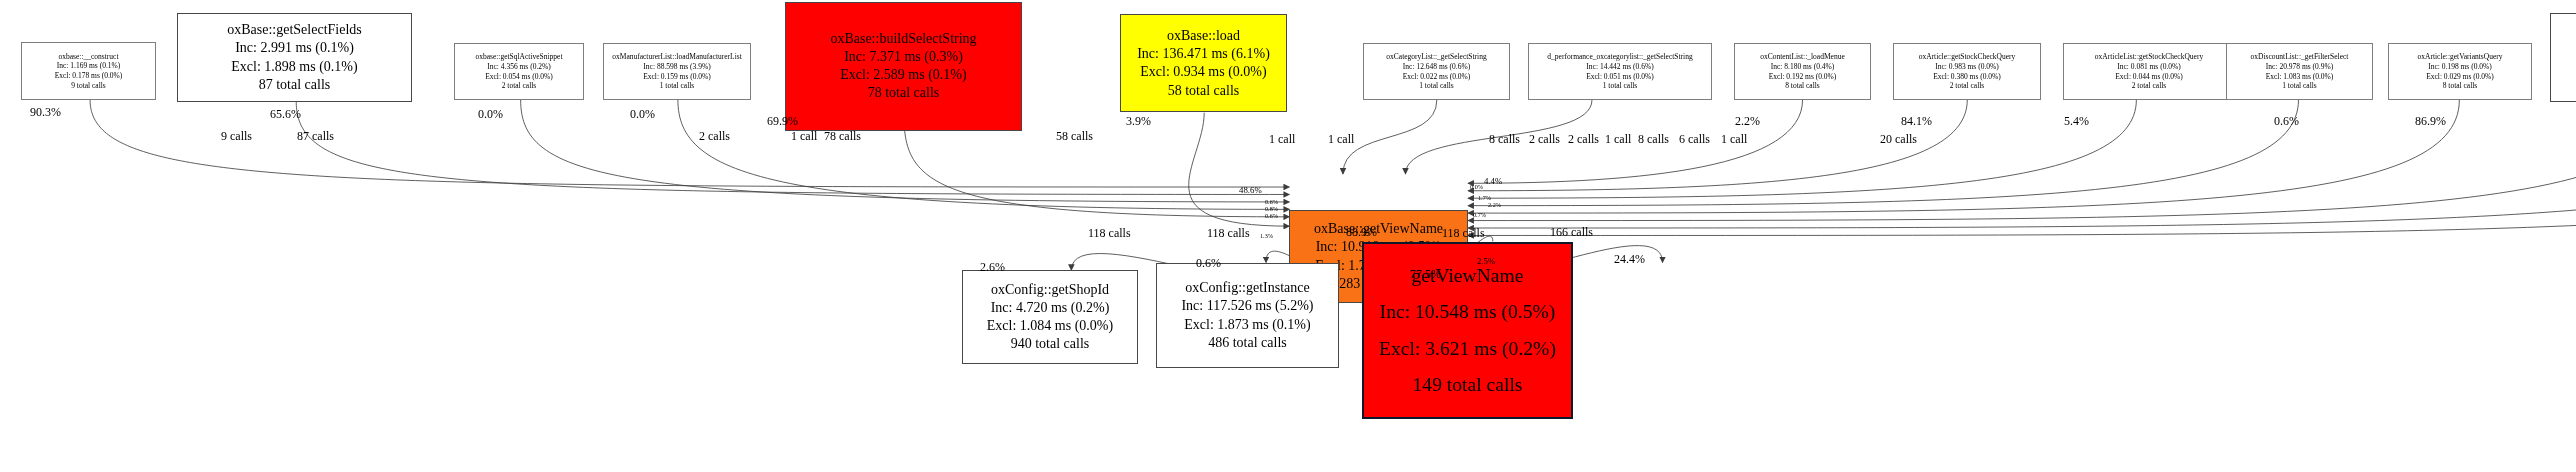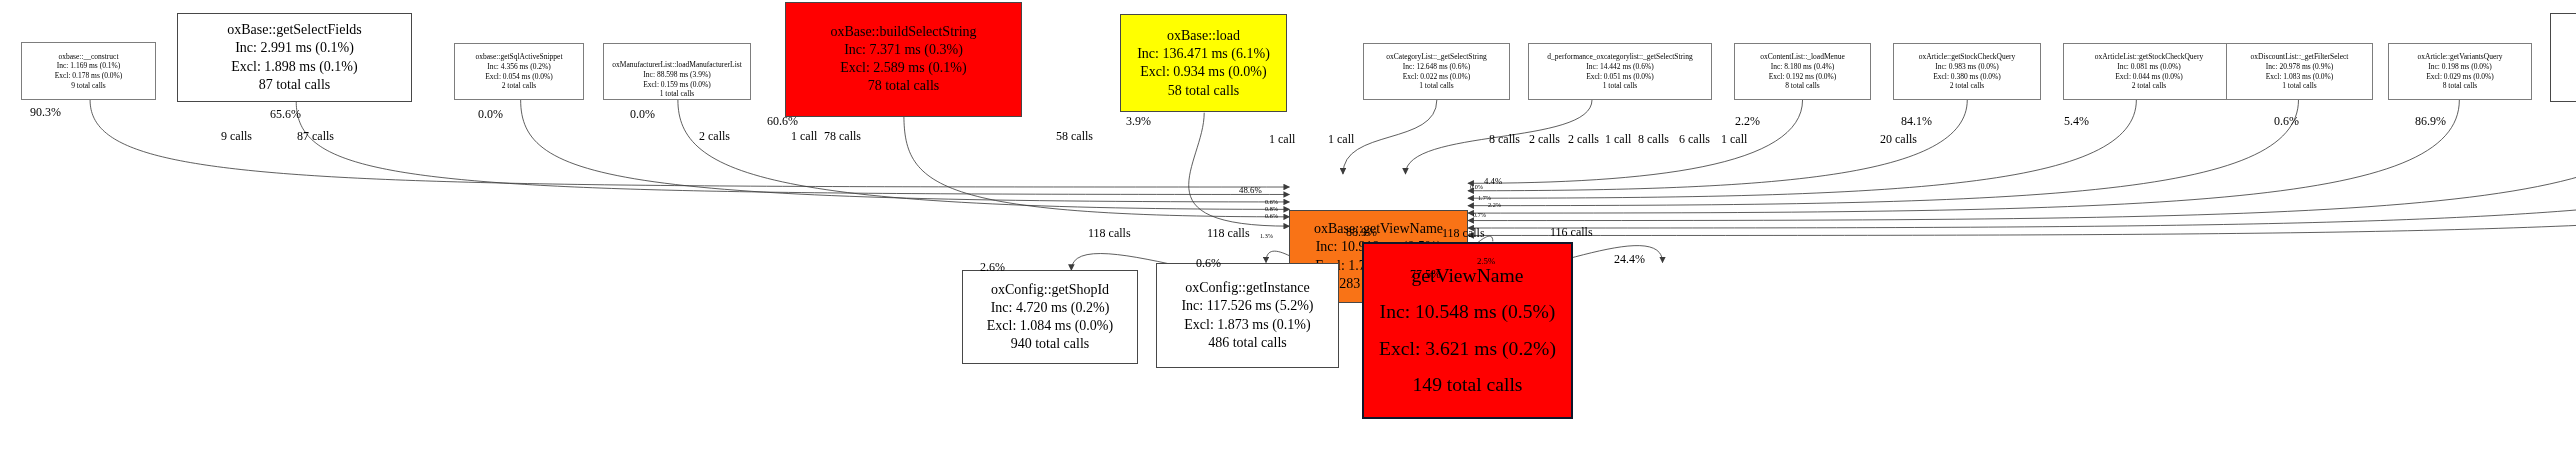--- a/index.html
+++ b/index.html
@@ -64,27 +64,27 @@
       <div class="nline">Inc: 2.991 ms (0.1%)</div>
       <div class="nline">Excl: 1.898 ms (0.1%)</div>
       <div class="nline">87 total calls</div>
     </div>
     <div class="node small" style="left: 454px; top: 43px; width: 130px; height: 57px; background: rgb(255, 255, 255);">
       <div class="nline title">oxbase::getSqlActiveSnippet</div>
       <div class="nline">Inc: 4.356 ms (0.2%)</div>
       <div class="nline">Excl: 0.054 ms (0.0%)</div>
       <div class="nline">2 total calls</div>
     </div>
-    <div class="node small" style="left: 603px; top: 43px; width: 148px; height: 57px; background: rgb(255, 255, 255); justify-content: flex-end;">
+    <div class="node small" style="left: 603px; top: 43px; width: 148px; height: 57px; background: rgb(255, 255, 255);">
       <div class="nline title">oxManufacturerList::loadManufacturerList</div>
       <div class="nline">Inc: 88.598 ms (3.9%)</div>
       <div class="nline">Excl: 0.159 ms (0.0%)</div>
       <div class="nline">1 total calls</div>
     </div>
-    <div class="node large" style="left: 785px; top: 1.5px; width: 237px; height: 115px; background: rgb(255, 0, 0);">
+    <div class="node large" style="left: 785px; top: 1.5px; width: 237px; height: 129px; background: rgb(255, 0, 0);">
       <div class="nline title">oxBase::buildSelectString</div>
       <div class="nline">Inc: 7.371 ms (0.3%)</div>
       <div class="nline">Excl: 2.589 ms (0.1%)</div>
       <div class="nline">78 total calls</div>
     </div>
     <div class="node large" style="left: 1120px; top: 14.4px; width: 167px; height: 98px; background: rgb(255, 255, 0);">
       <div class="nline title">oxBase::load</div>
       <div class="nline">Inc: 136.471 ms (6.1%)</div>
       <div class="nline">Excl: 0.934 ms (0.0%)</div>
       <div class="nline">58 total calls</div>
@@ -157,21 +157,21 @@
       <div class="nline">149 total calls</div>
     </div>
     <span class="elabel lg" style="left: 30px; top: 105px;">90.3%</span>
     <span class="elabel lg" style="left: 221px; top: 129px;">9 calls</span>
     <span class="elabel lg" style="left: 270px; top: 107px;">65.6%</span>
     <span class="elabel lg" style="left: 297px; top: 129px;">87 calls</span>
     <span class="elabel lg" style="left: 478px; top: 107px;">0.0%</span>
     <span class="elabel lg" style="left: 630px; top: 107px;">0.0%</span>
     <span class="elabel lg" style="left: 699px; top: 129px;">2 calls</span>
     <span class="elabel lg" style="left: 791px; top: 129px;">1 call</span>
-    <span class="elabel lg" style="left: 767px; top: 114px;">60.6%</span>
+    <span class="elabel lg" style="left: 767px; top: 114px;">69.9%</span>
     <span class="elabel lg" style="left: 824px; top: 129px;">78 calls</span>
     <span class="elabel lg" style="left: 1126px; top: 114px;">3.9%</span>
     <span class="elabel lg" style="left: 1056px; top: 129px;">58 calls</span>
     <span class="elabel lg" style="left: 1269px; top: 132px;">1 call</span>
     <span class="elabel lg" style="left: 1328px; top: 132px;">1 call</span>
     <span class="elabel lg" style="left: 1489px; top: 132px;">8 calls</span>
     <span class="elabel lg" style="left: 1529px; top: 132px;">2 calls</span>
     <span class="elabel lg" style="left: 1568px; top: 132px;">2 calls</span>
     <span class="elabel lg" style="left: 1605px; top: 132px;">1 call</span>
     <span class="elabel lg" style="left: 1638px; top: 132px;">8 calls</span>
@@ -183,21 +183,21 @@
     <span class="elabel lg" style="left: 2064px; top: 114px;">5.4%</span>
     <span class="elabel lg" style="left: 2274px; top: 114px;">0.6%</span>
     <span class="elabel lg" style="left: 2415px; top: 114px;">86.9%</span>
     <span class="elabel lg" style="left: 1088px; top: 226px;">118 calls</span>
     <span class="elabel lg" style="left: 980px; top: 260px;">2.6%</span>
     <span class="elabel lg" style="left: 1207px; top: 226px;">118 calls</span>
     <span class="elabel lg" style="left: 1196px; top: 256px;">0.6%</span>
     <span class="elabel lg" style="left: 1346px; top: 225px;">88.9%</span>
     <span class="elabel lg" style="left: 1442px; top: 226px;">118 calls</span>
     <span class="elabel lg" style="left: 1410px; top: 267px;">77.5%</span>
-    <span class="elabel lg" style="left: 1550px; top: 225px;">116 calls</span>
+    <span class="elabel lg" style="left: 1550px; top: 225px;">166 calls</span>
     <span class="elabel lg" style="left: 1614px; top: 252px;">24.4%</span>
     <span class="elabel md" style="left: 1239px; top: 185px;">48.6%</span>
     <span class="elabel sm" style="left: 1265px; top: 198px;">0.6%</span>
     <span class="elabel sm" style="left: 1265px; top: 205px;">0.8%</span>
     <span class="elabel sm" style="left: 1265px; top: 212px;">0.6%</span>
     <span class="elabel sm" style="left: 1260px; top: 232px;">1.3%</span>
     <span class="elabel sm" style="left: 1470px; top: 183px;">0.0%</span>
     <span class="elabel md" style="left: 1484px; top: 176px;">4.4%</span>
     <span class="elabel sm" style="left: 1478px; top: 194px;">1.7%</span>
     <span class="elabel sm" style="left: 1488px; top: 201px;">2.2%</span>

